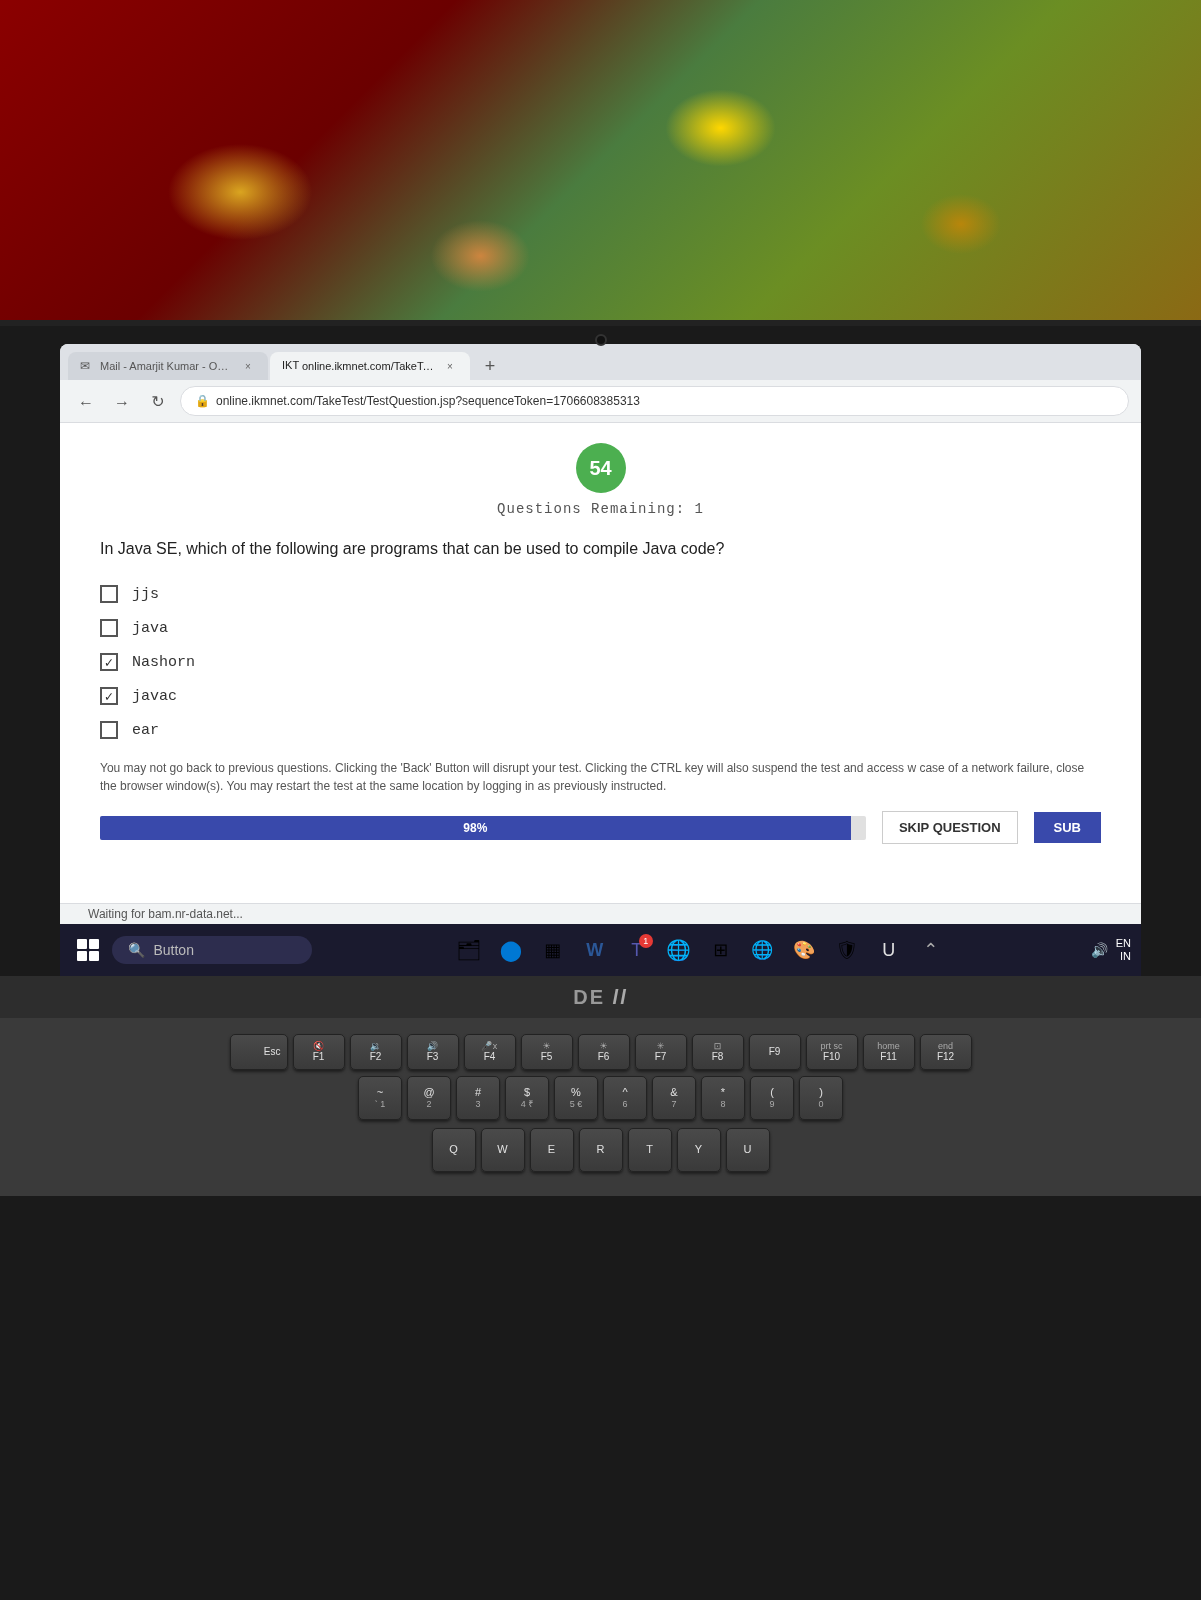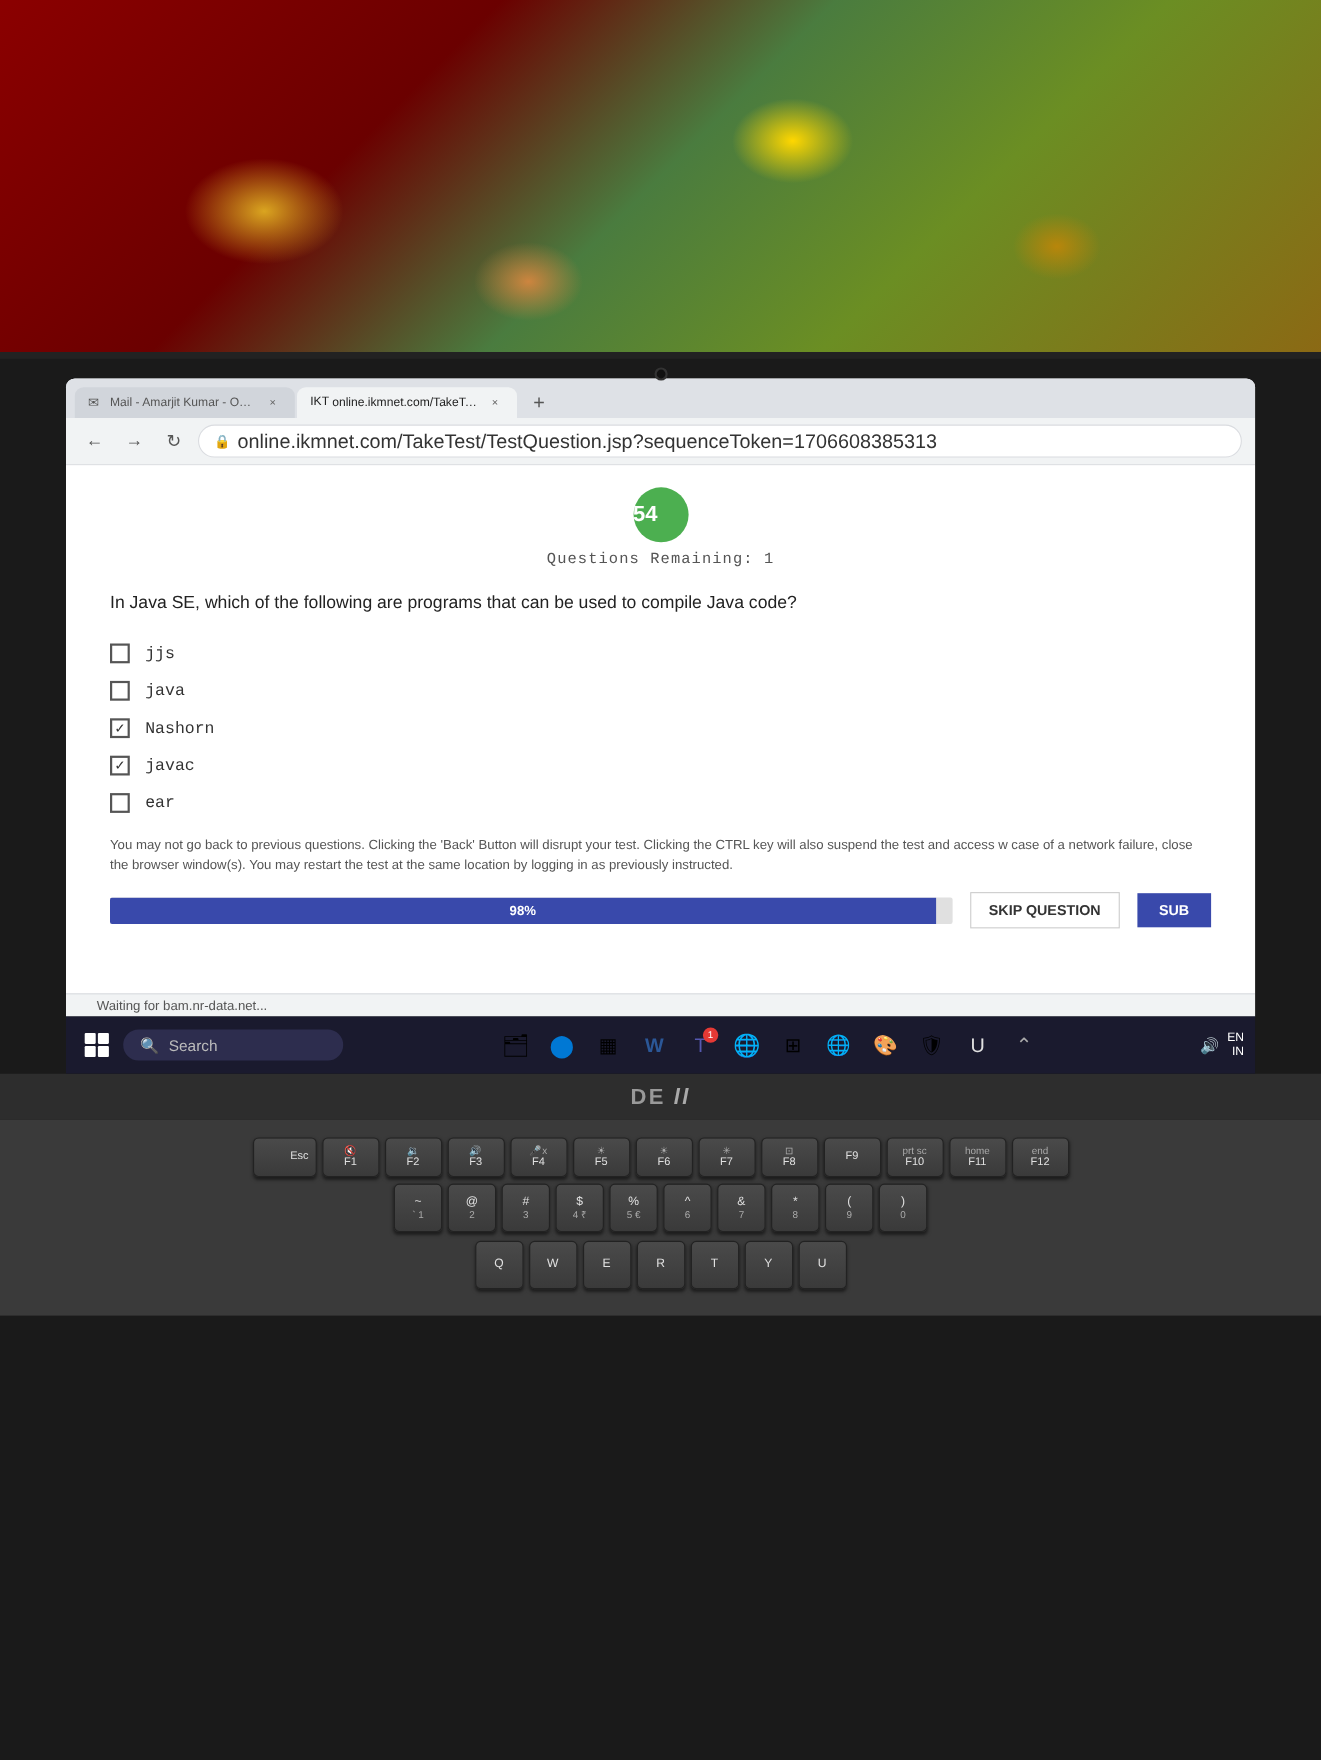--- a/index.html
+++ b/index.html
@@ -171,21 +171,21 @@
     .browser-content {
       background: #fff;
       padding: 20px 40px 20px 40px;
       min-height: 480px;
     }
 
     
     .timer-badge {
       display: flex;
       align-items: center;
-      justify-content: flex-start;
+      justify-content: center;
       width: 50px;
       height: 50px;
       background: #4CAF50;
       border-radius: 50%;
       color: white;
       font-size: 20px;
       font-weight: bold;
       margin: 0 auto 8px auto;
     }
 
@@ -507,21 +507,21 @@
         </div>
         <div class="new-tab-btn">+</div>
       </div>
 
       <div class="browser-toolbar">
         <div class="nav-btn">←</div>
         <div class="nav-btn">→</div>
         <div class="nav-btn">↻</div>
         <div class="address-bar">
           <span class="lock-icon">🔒</span>
-          <span style="font-size:18px;">online.ikmnet.com/TakeTest/TestQuestion.jsp?sequenceToken=1706608385313</span>
+          <span style="font-size:12px;">online.ikmnet.com/TakeTest/TestQuestion.jsp?sequenceToken=1706608385313</span>
         </div>
       </div>
 
       <div class="browser-content">
 
         <div class="timer-badge">
           <span>54</span>
         </div>
 
         <div class="questions-remaining">Questions Remaining: 1</div>
@@ -583,21 +583,21 @@
         <div class="windows-logo">
           <div class="windows-logo-quad"></div>
           <div class="windows-logo-quad"></div>
           <div class="windows-logo-quad"></div>
           <div class="windows-logo-quad"></div>
         </div>
       </div>
 
       <div class="taskbar-search">
         <span class="taskbar-search-icon">🔍</span>
-        <span class="taskbar-search-text">Search</span>
+        <span class="taskbar-search-text">Button</span>
       </div>
 
       <div class="taskbar-icons">
 
         <div class="taskbar-icon">
           <span style="font-size:20px;">🗂</span>
         </div>
 
         <div class="taskbar-icon">
           <span style="color:#0078d4;font-size:20px;">⬤</span>

